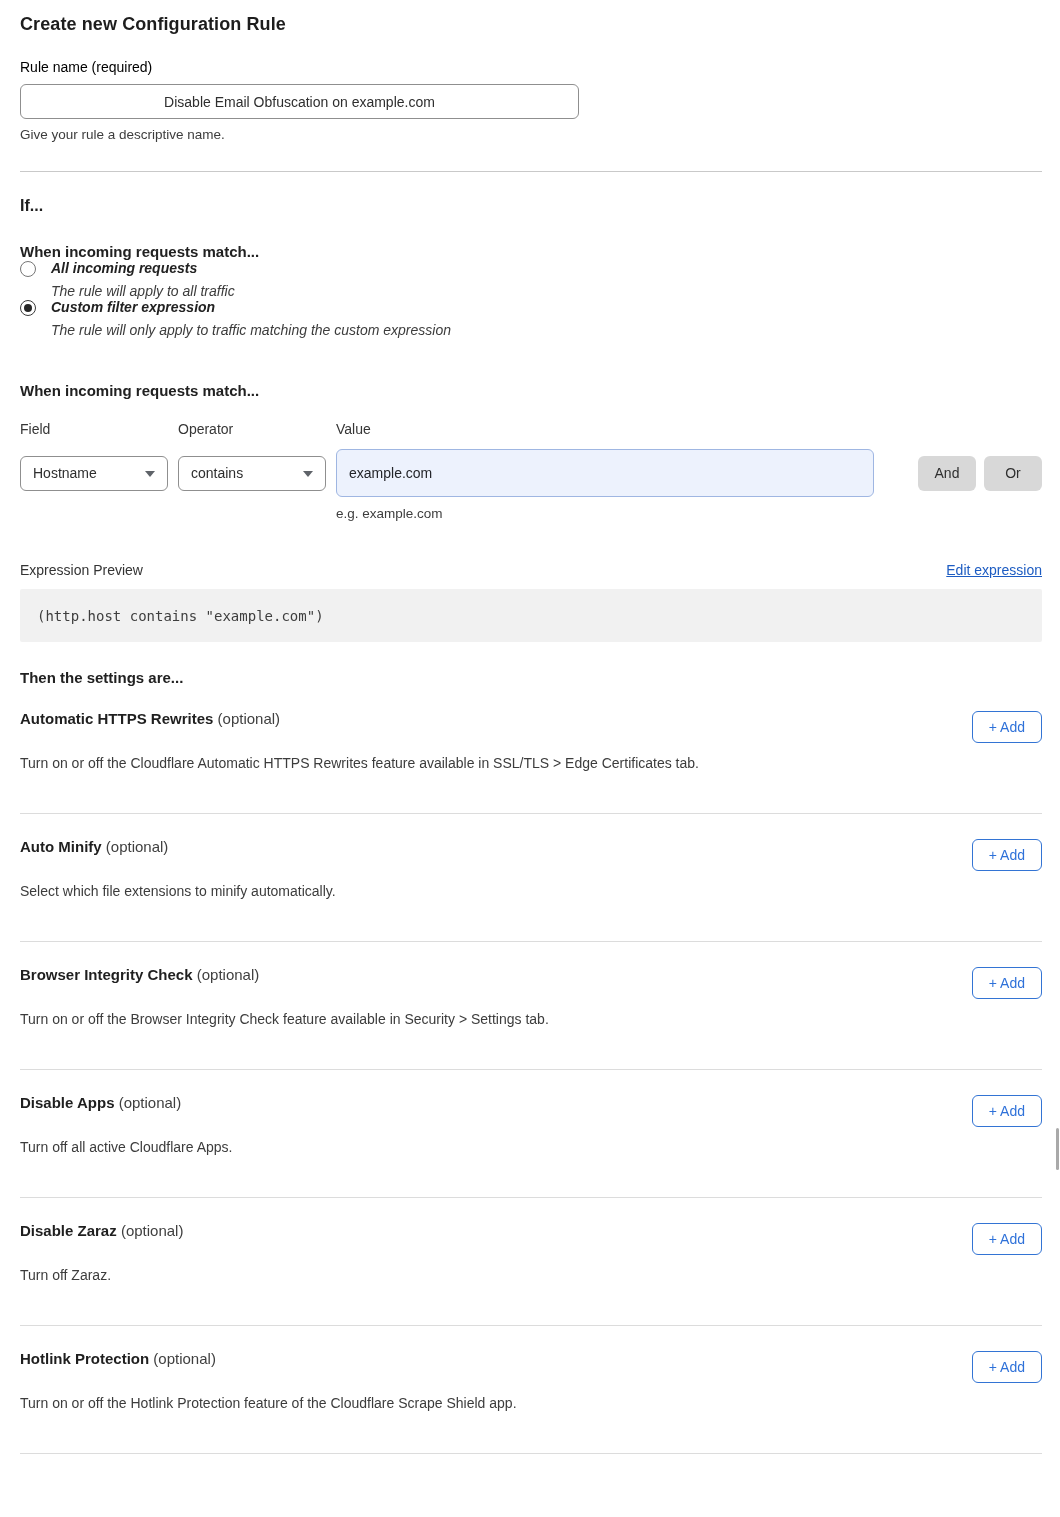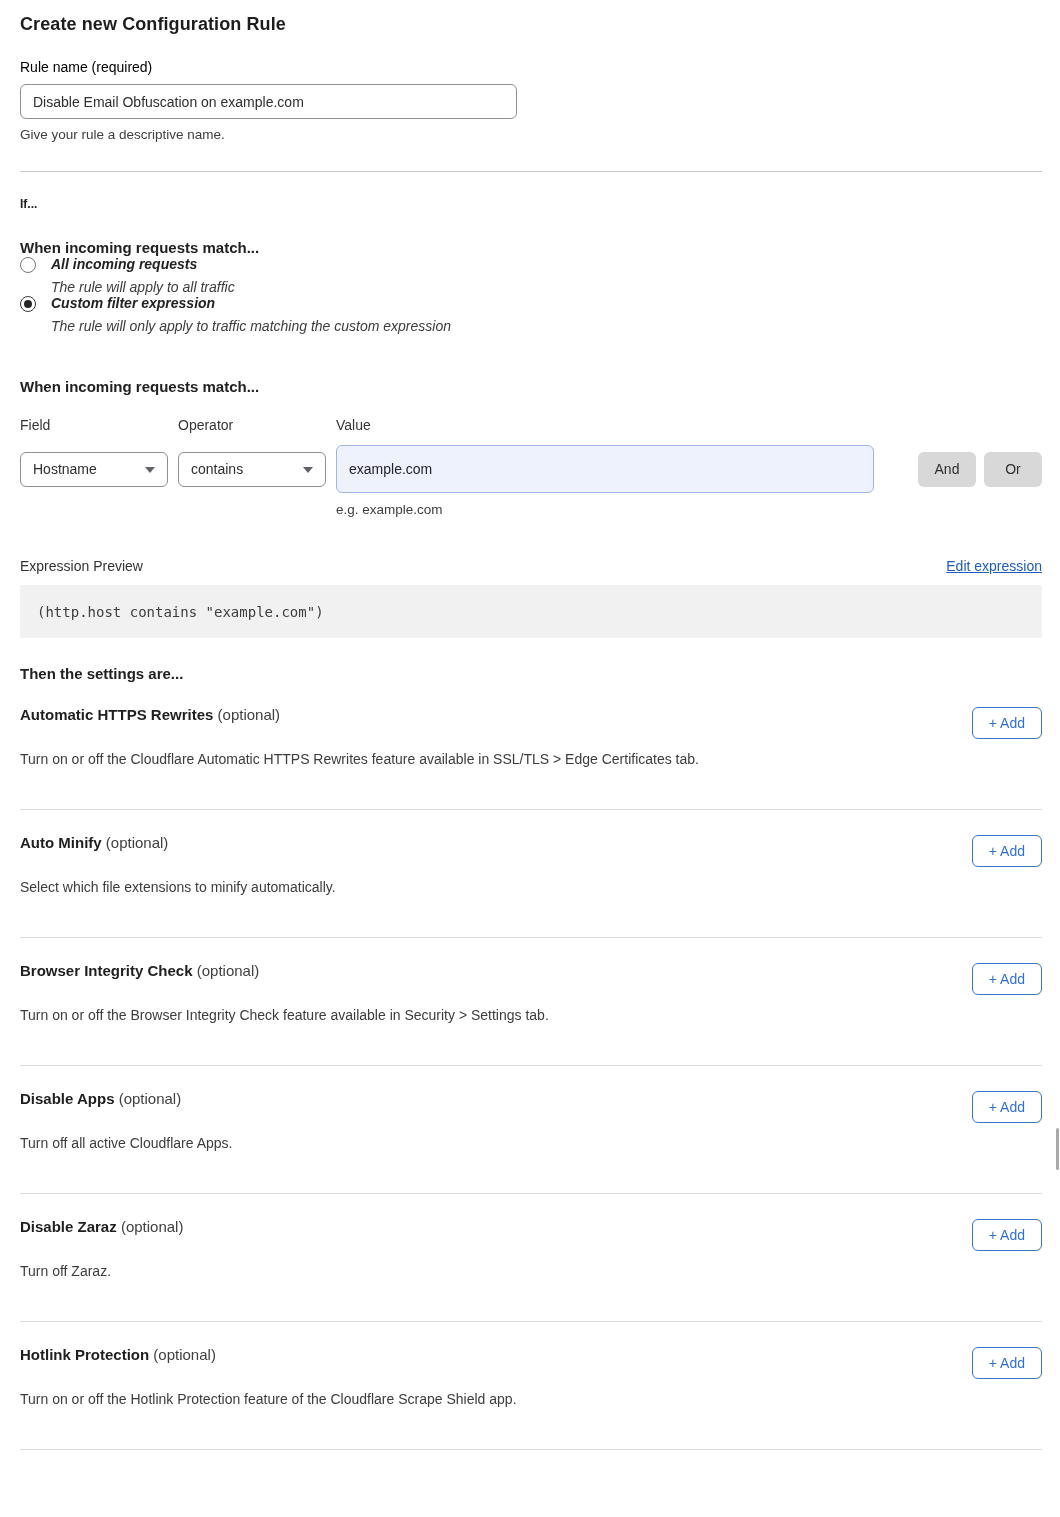--- a/index.html
+++ b/index.html
@@ -18,39 +18,40 @@
     font-weight: 700;
     color: #1d1d1d;
     letter-spacing: .1px;
   }
 
   .field-label { font-size: 14px; color: #000000; margin-top: 24px; }
 
   .rule-name-input {
     display: block;
     margin-top: 9px;
-    width: 497px;
+    width: 559px;
     height: 35px;
     border: 1px solid #8f8f8f;
     border-radius: 6px;
     padding: 0 12px;
     font-size: 14px;
     color: #2e2e2e;
     font-family: "Liberation Sans", sans-serif;
     background: #fff;
+    text-align: center;
   }
   .help-text { font-size: 13.5px; color: #3d3d3d; margin-top: 8px; }
 
   .divider {
     border: none;
     border-top: 1px solid #c9c9c9;
     margin-top: 29px;
   }
 
-  h2.if-heading { font-size: 12px; font-weight: 700; color: #1f1f1f; margin-top: 25px; }
+  h2.if-heading { font-size: 16px; font-weight: 700; color: #1f1f1f; margin-top: 25px; }
   h3.match-heading { font-size: 15px; font-weight: 700; color: #212121; margin-top: 28px; }
 
   .radio-row { display: flex; cursor: pointer; font-style: italic; }
   .radio {
     width: 16px; height: 16px;
     border: 1.5px solid #767676;
     border-radius: 50%;
     flex: 0 0 auto;
     margin-top: 1px;
     position: relative;

